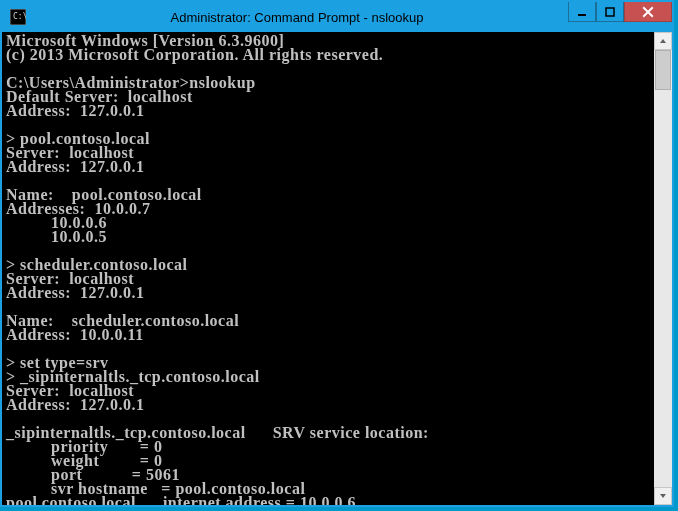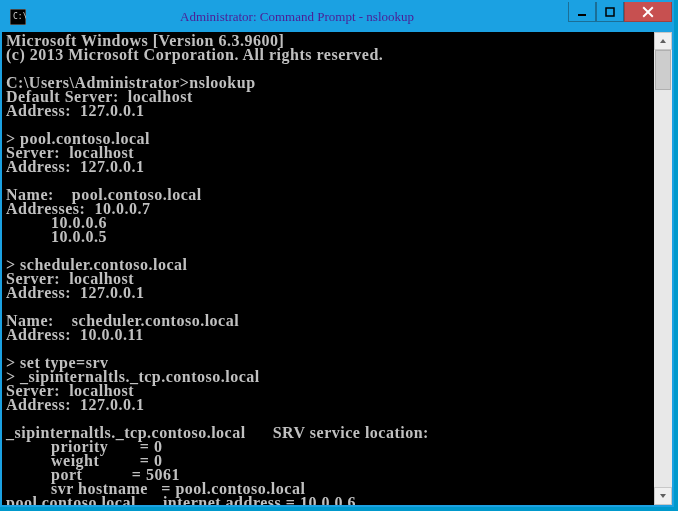--- a/index.html
+++ b/index.html
@@ -31,23 +31,22 @@
     width: 16px;
     height: 16px;
     margin-left: 8px;
     flex-shrink: 0;
   }
   .titlebar .icon svg { display:block; }
   .titlebar .title {
     flex: 1;
     text-align: center;
     font-size: 13px;
-    color: #4c1d95;
+    color: #000000;
     padding-right: 0;
-    font-family: Liberation Serif, serif;
   }
   .win-buttons {
     display: flex;
     height: 22px;
     align-self: flex-start;
   }
   .win-btn {
     width: 28px;
     height: 20px;
     margin-left: 0;

